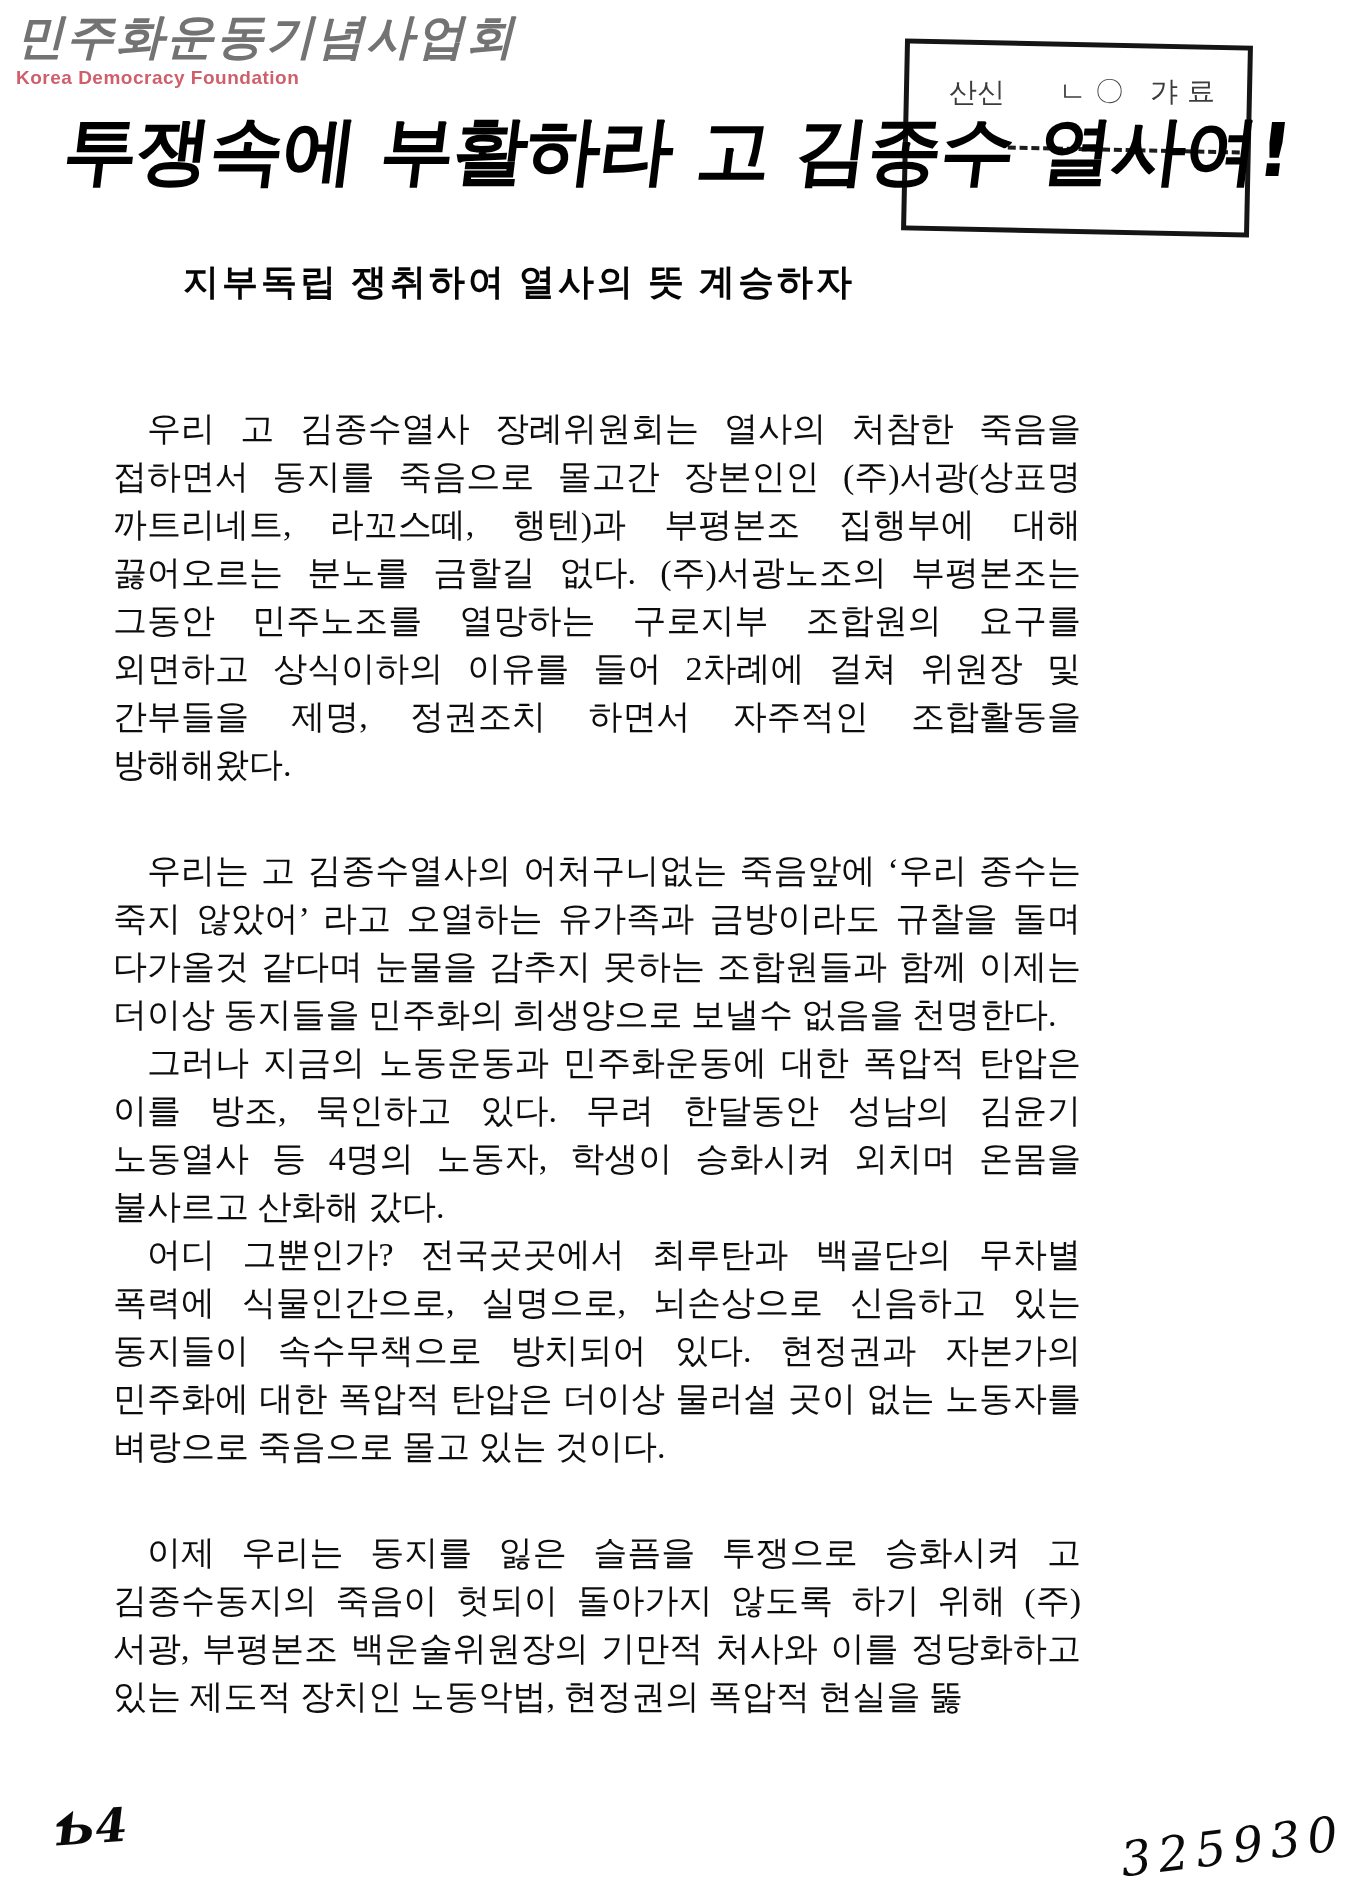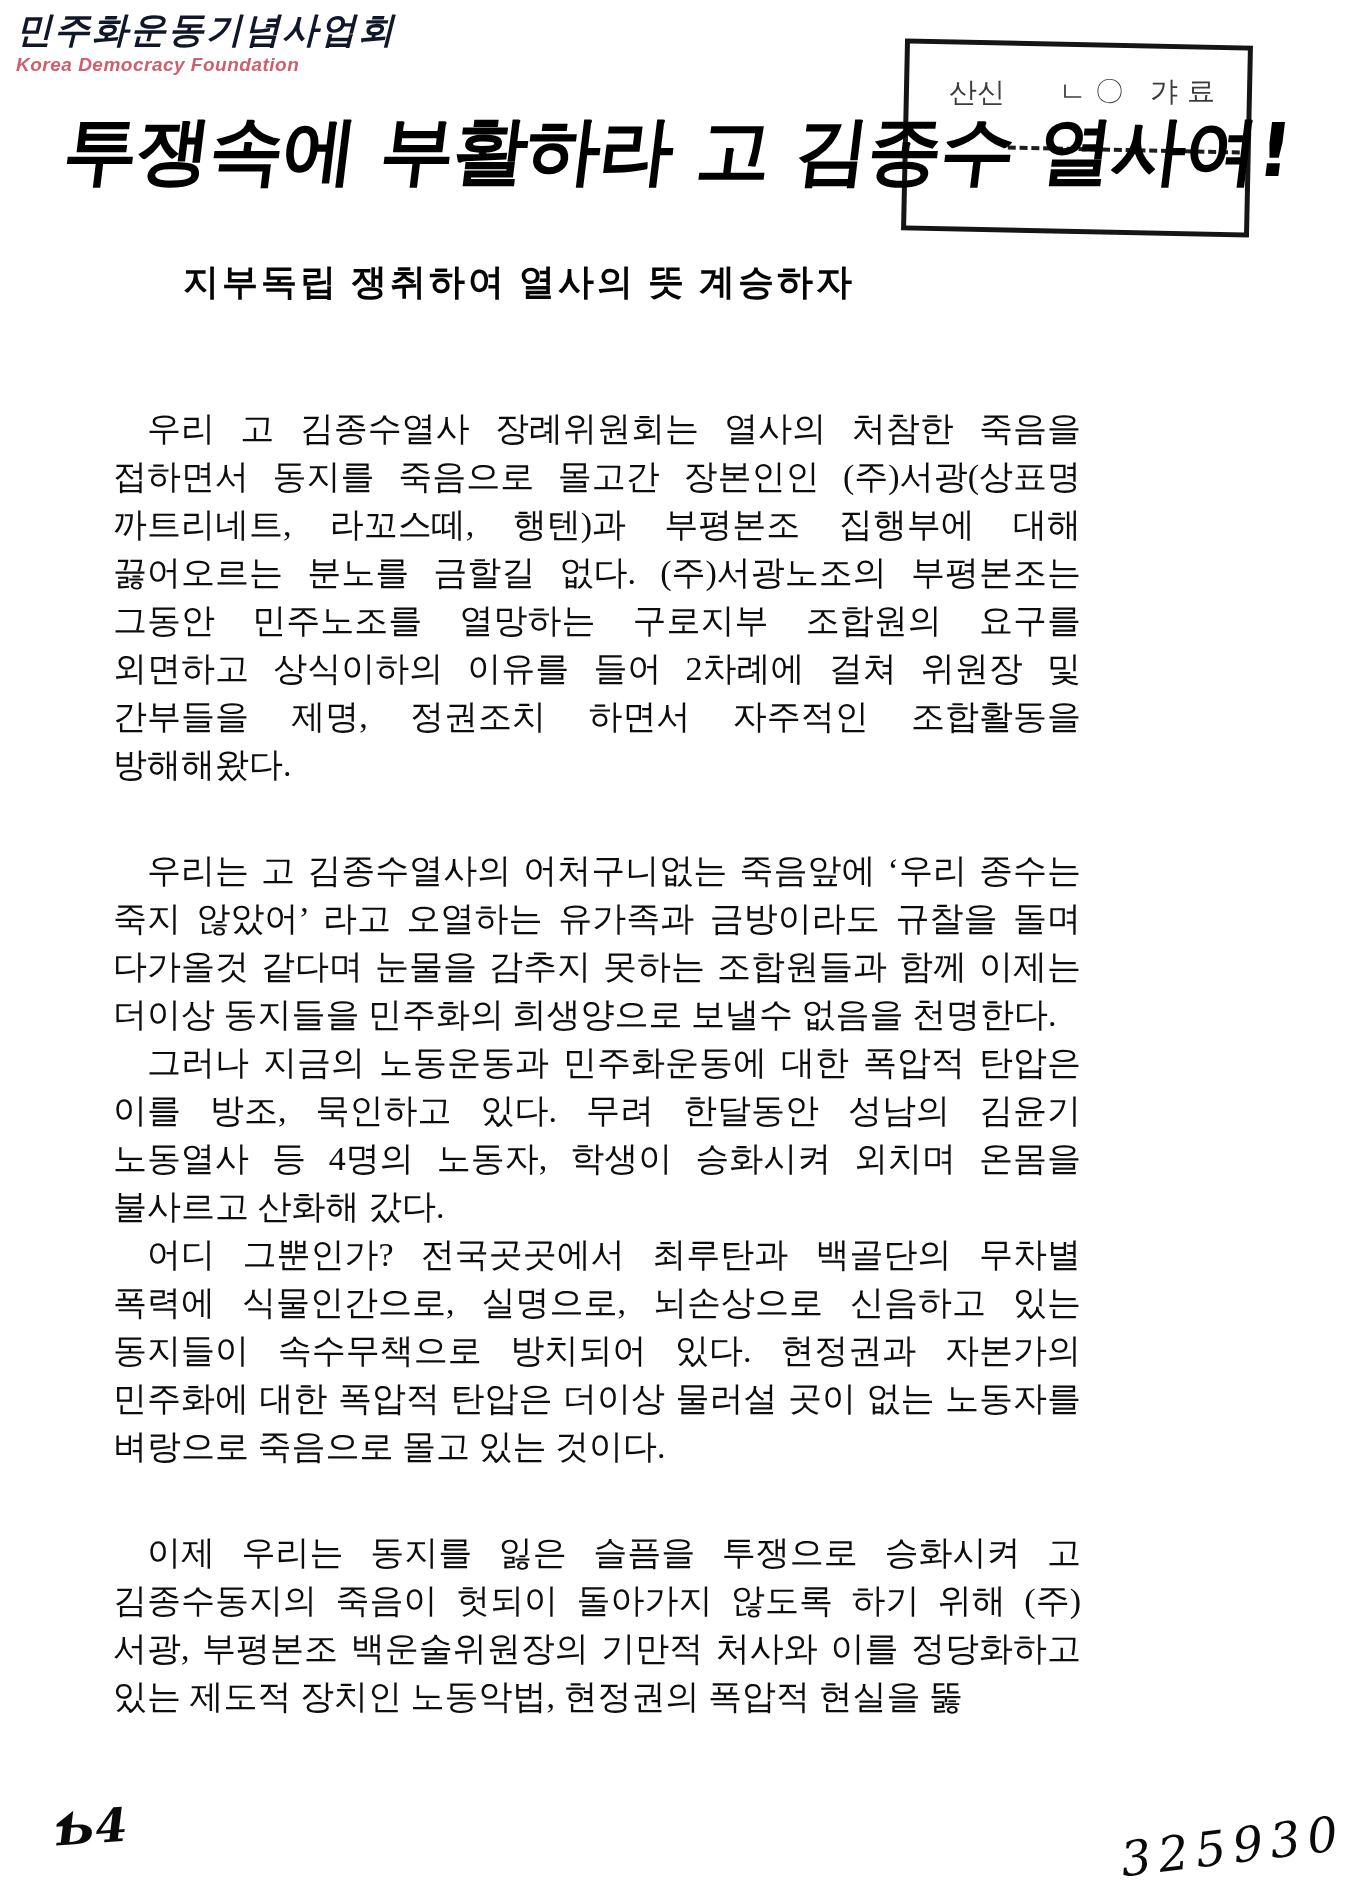--- a/index.html
+++ b/index.html
@@ -11,32 +11,31 @@
     background: #ffffff;
     overflow: hidden;
     font-family: "Liberation Serif", "DejaVu Serif", serif;
     color: #111;
   }
 
   
   .logo { position: absolute; left: 16px; top: 10px; }
   .logo-kr {
     font-family: "DejaVu Sans", sans-serif;
-    font-size: 36px;
+    font-size: 48px;
     font-weight: 700;
     font-style: italic;
-    color: #0f172a;
+    color: #737373;
     letter-spacing: 2px;
     line-height: 1.1;
   }
   .logo-en {
     font-family: "Liberation Sans", "DejaVu Sans", sans-serif;
     font-size: 19px;
     font-weight: 700;
-    font-style: italic;
     color: #cf5f6b;
     letter-spacing: 0.5px;
     margin-top: 4px;
   }
 
   
   .stamp {
     position: absolute;
     left: 903px;
     top: 42px;

